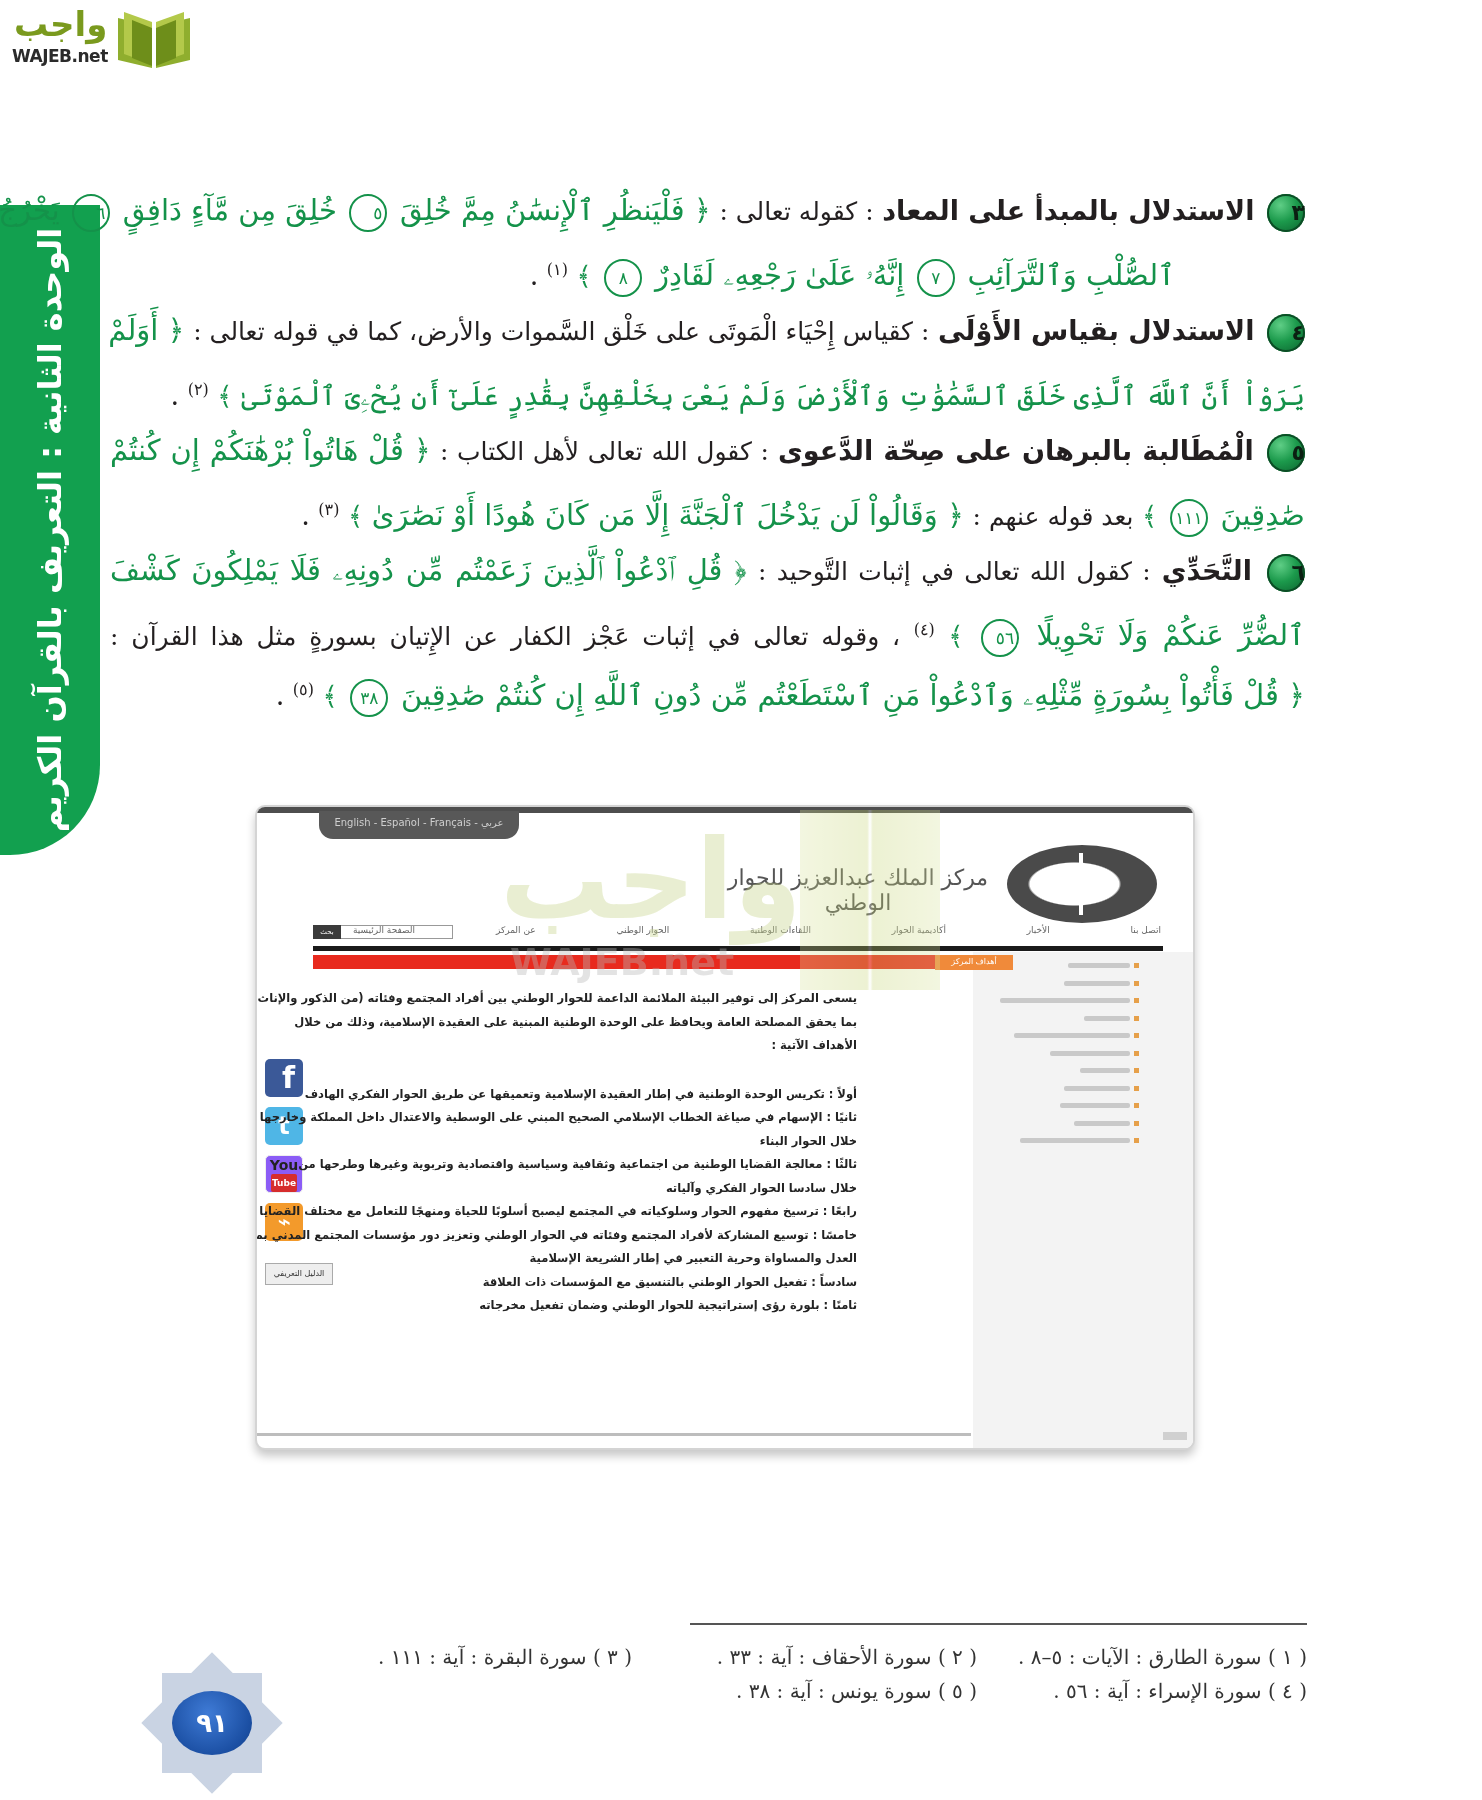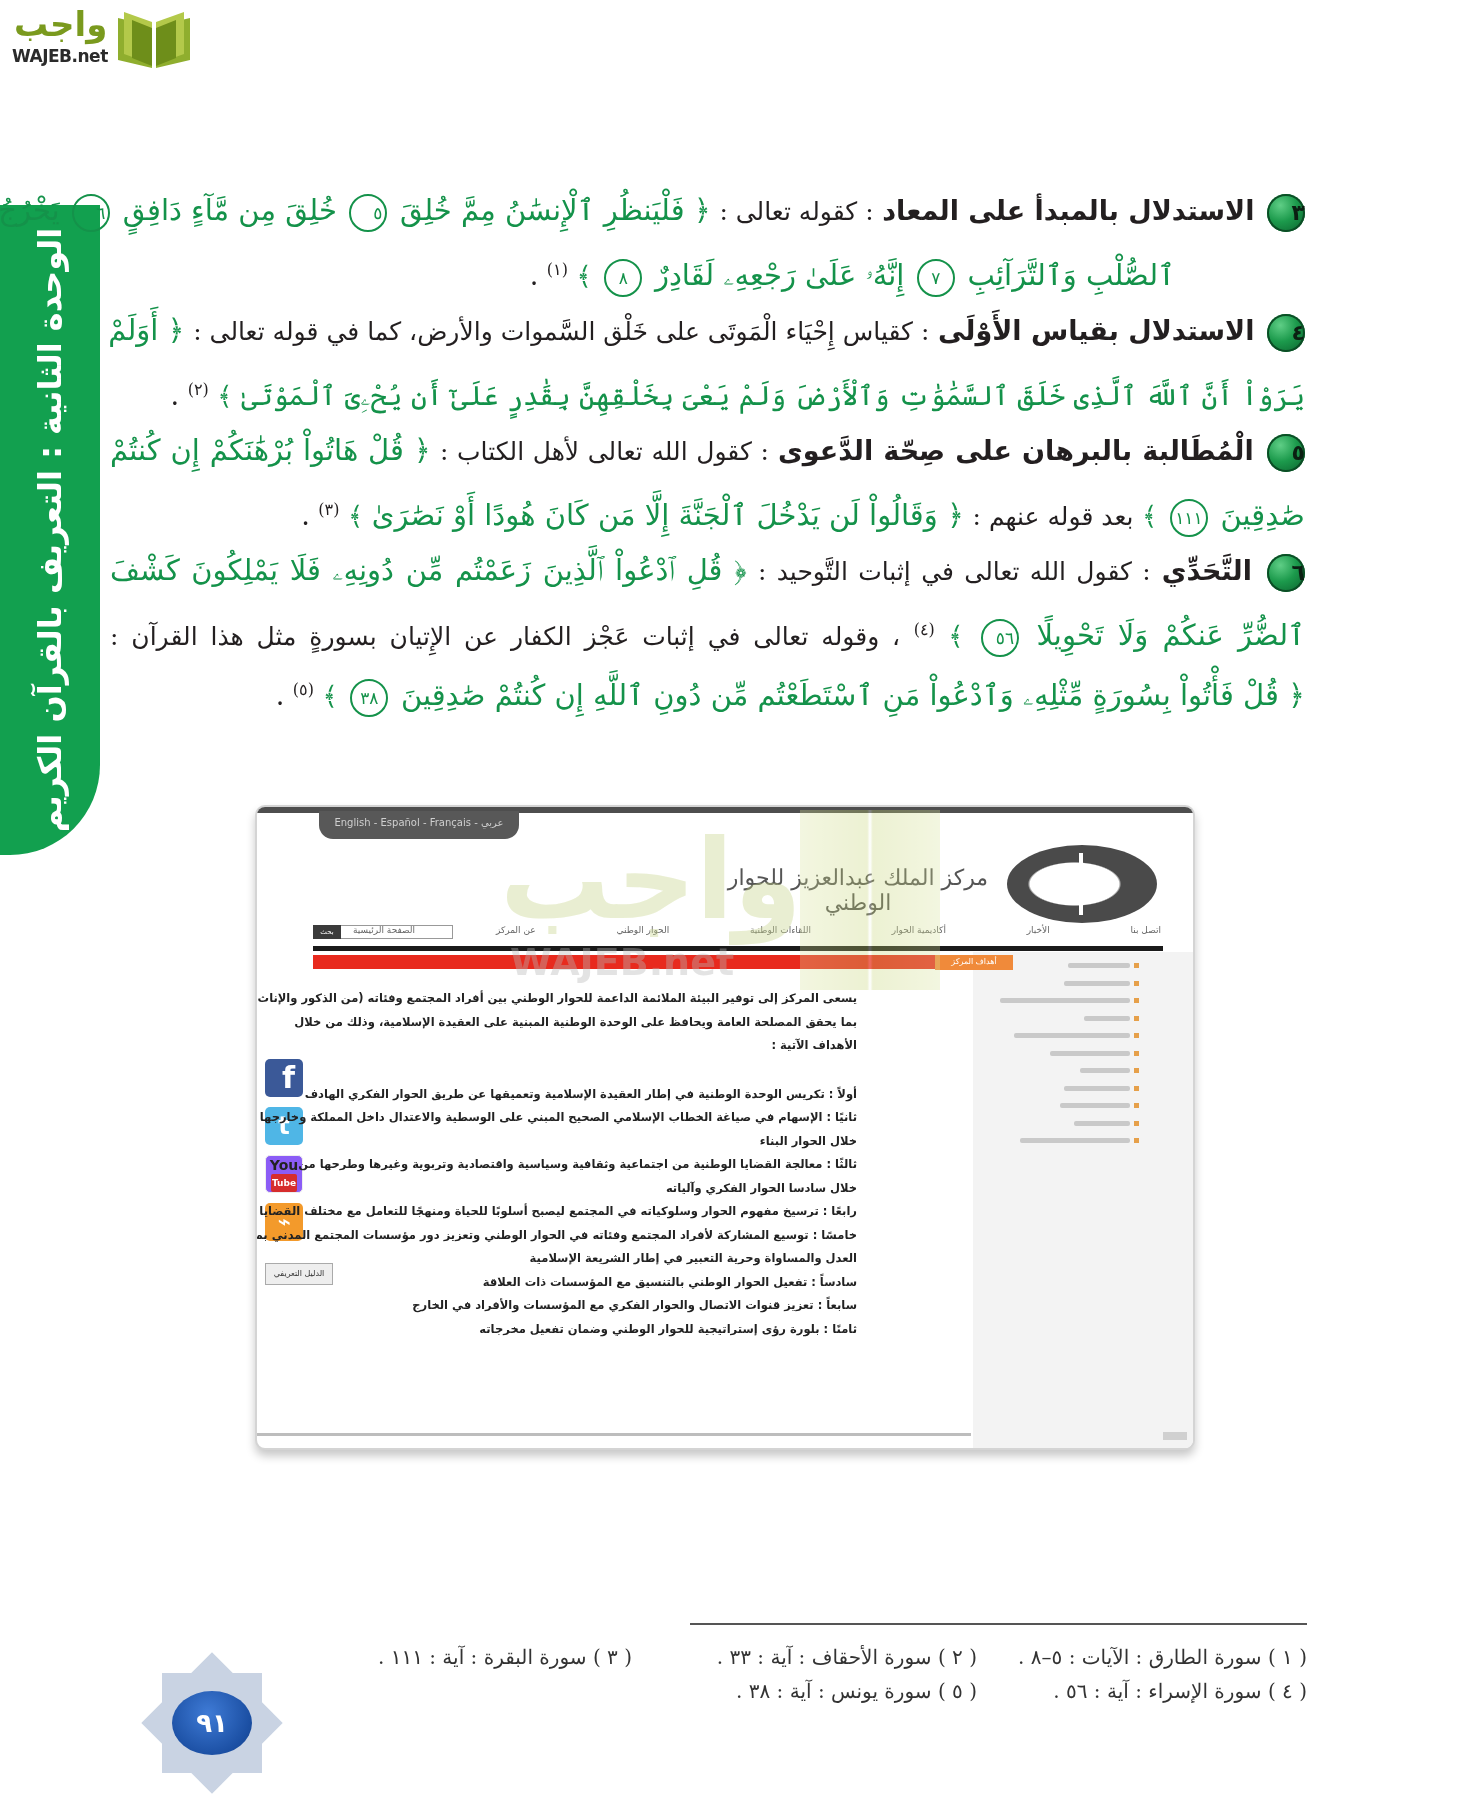--- a/index.html
+++ b/index.html
@@ -273,21 +273,20 @@
     <div class="gap"></div>
     <p>أولاً : تكريس الوحدة الوطنية في إطار العقيدة الإسلامية وتعميقها عن طريق الحوار الفكري الهادف</p>
     <p>ثانيًا : الإسهام في صياغة الخطاب الإسلامي الصحيح المبني على الوسطية والاعتدال داخل المملكة وخارجها من</p>
     <p>خلال الحوار البناء</p>
     <p>ثالثًا : معالجة القضايا الوطنية من اجتماعية وثقافية وسياسية واقتصادية وتربوية وغيرها وطرحها من</p>
     <p>خلال سادسا الحوار الفكري وآلياته</p>
     <p>رابعًا : ترسيخ مفهوم الحوار وسلوكياته في المجتمع ليصبح أسلوبًا للحياة ومنهجًا للتعامل مع مختلف القضايا</p>
     <p>خامسًا : توسيع المشاركة لأفراد المجتمع وفئاته في الحوار الوطني وتعزيز دور مؤسسات المجتمع المدني بما يحقق</p>
     <p>العدل والمساواة وحرية التعبير في إطار الشريعة الإسلامية</p>
     <p>سادساً : تفعيل الحوار الوطني بالتنسيق مع المؤسسات ذات العلاقة</p>
-    <p>سابعاً : تعزيز قنوات الاتصال والحوار الفكري مع المؤسسات والأفراد في الخارج</p>
     <p>ثامنًا : بلورة رؤى إستراتيجية للحوار الوطني وضمان تفعيل مخرجاته</p>
   </div>
 
   <div class="site-scroll"></div>
   <div class="site-corner"></div>
 </div>
 
 <div class="watermark">
   <div class="wm-book"></div>
   <div class="wm-ar">واجب</div>

